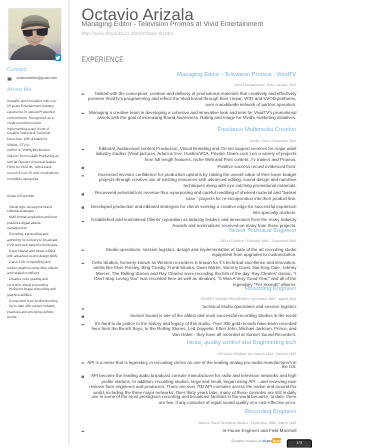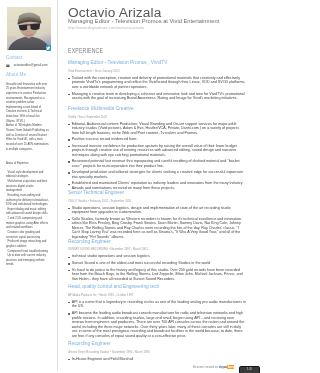--- a/index.html
+++ b/index.html
@@ -29,21 +29,21 @@
   .contact-txt{position:absolute;left:7.9px;top:0;color:#4a4a4a;font-size:3.0px;line-height:4px;white-space:nowrap;}
 
   .about-sec{position:absolute;left:5.9px;top:72.7px;width:43.5px;}
   .about-sec p.side-body{margin:0;}
   .about-sec p.side-body:first-of-type{margin-top:4.3px;}
   .aoe-title{color:#4a4a4a;font-size:2.78px;line-height:4.64px;margin:9.6px 0 0 0;}
   .aoe-list{margin:4.2px 0 0 0;padding:0;list-style:none;}
   .aoe-list li{color:#4a4a4a;font-size:2.78px;line-height:4.64px;padding-left:0;text-indent:1.6px;}
 
   
-  .main{position:absolute;left:64px;top:0;width:200px;height:307px;}
+  .main{position:absolute;left:64px;top:0;width:200px;height:307px;text-align:right;}
   .name{position:absolute;left:4px;top:6px;color:#585858;font-size:13.7px;font-weight:400;letter-spacing:0.15px;line-height:1;}
   .subtitle{position:absolute;left:4px;top:19.3px;color:#6e6e6e;font-size:5.75px;line-height:1;}
   .url{position:absolute;left:4px;top:25.8px;color:#b9b9b9;font-size:4.1px;line-height:1;}
 
   .sec-title{position:absolute;left:4px;color:#7a7a7a;font-size:6.6px;letter-spacing:.25px;font-weight:400;line-height:1;transform:scaleX(0.78);transform-origin:left center;}
 
   .job{position:absolute;left:4px;width:179px;}
   .job-title{color:#7aafde;font-size:4.85px;line-height:4.85px;font-weight:400;white-space:nowrap;display:block;}
   .job-meta{color:#9a9a9a;font-size:2.8px;line-height:2.8px;margin-top:4.1px;white-space:nowrap;display:block;}
   .job-list{margin:3.2px 0 0 0;padding:0;list-style:none;}

